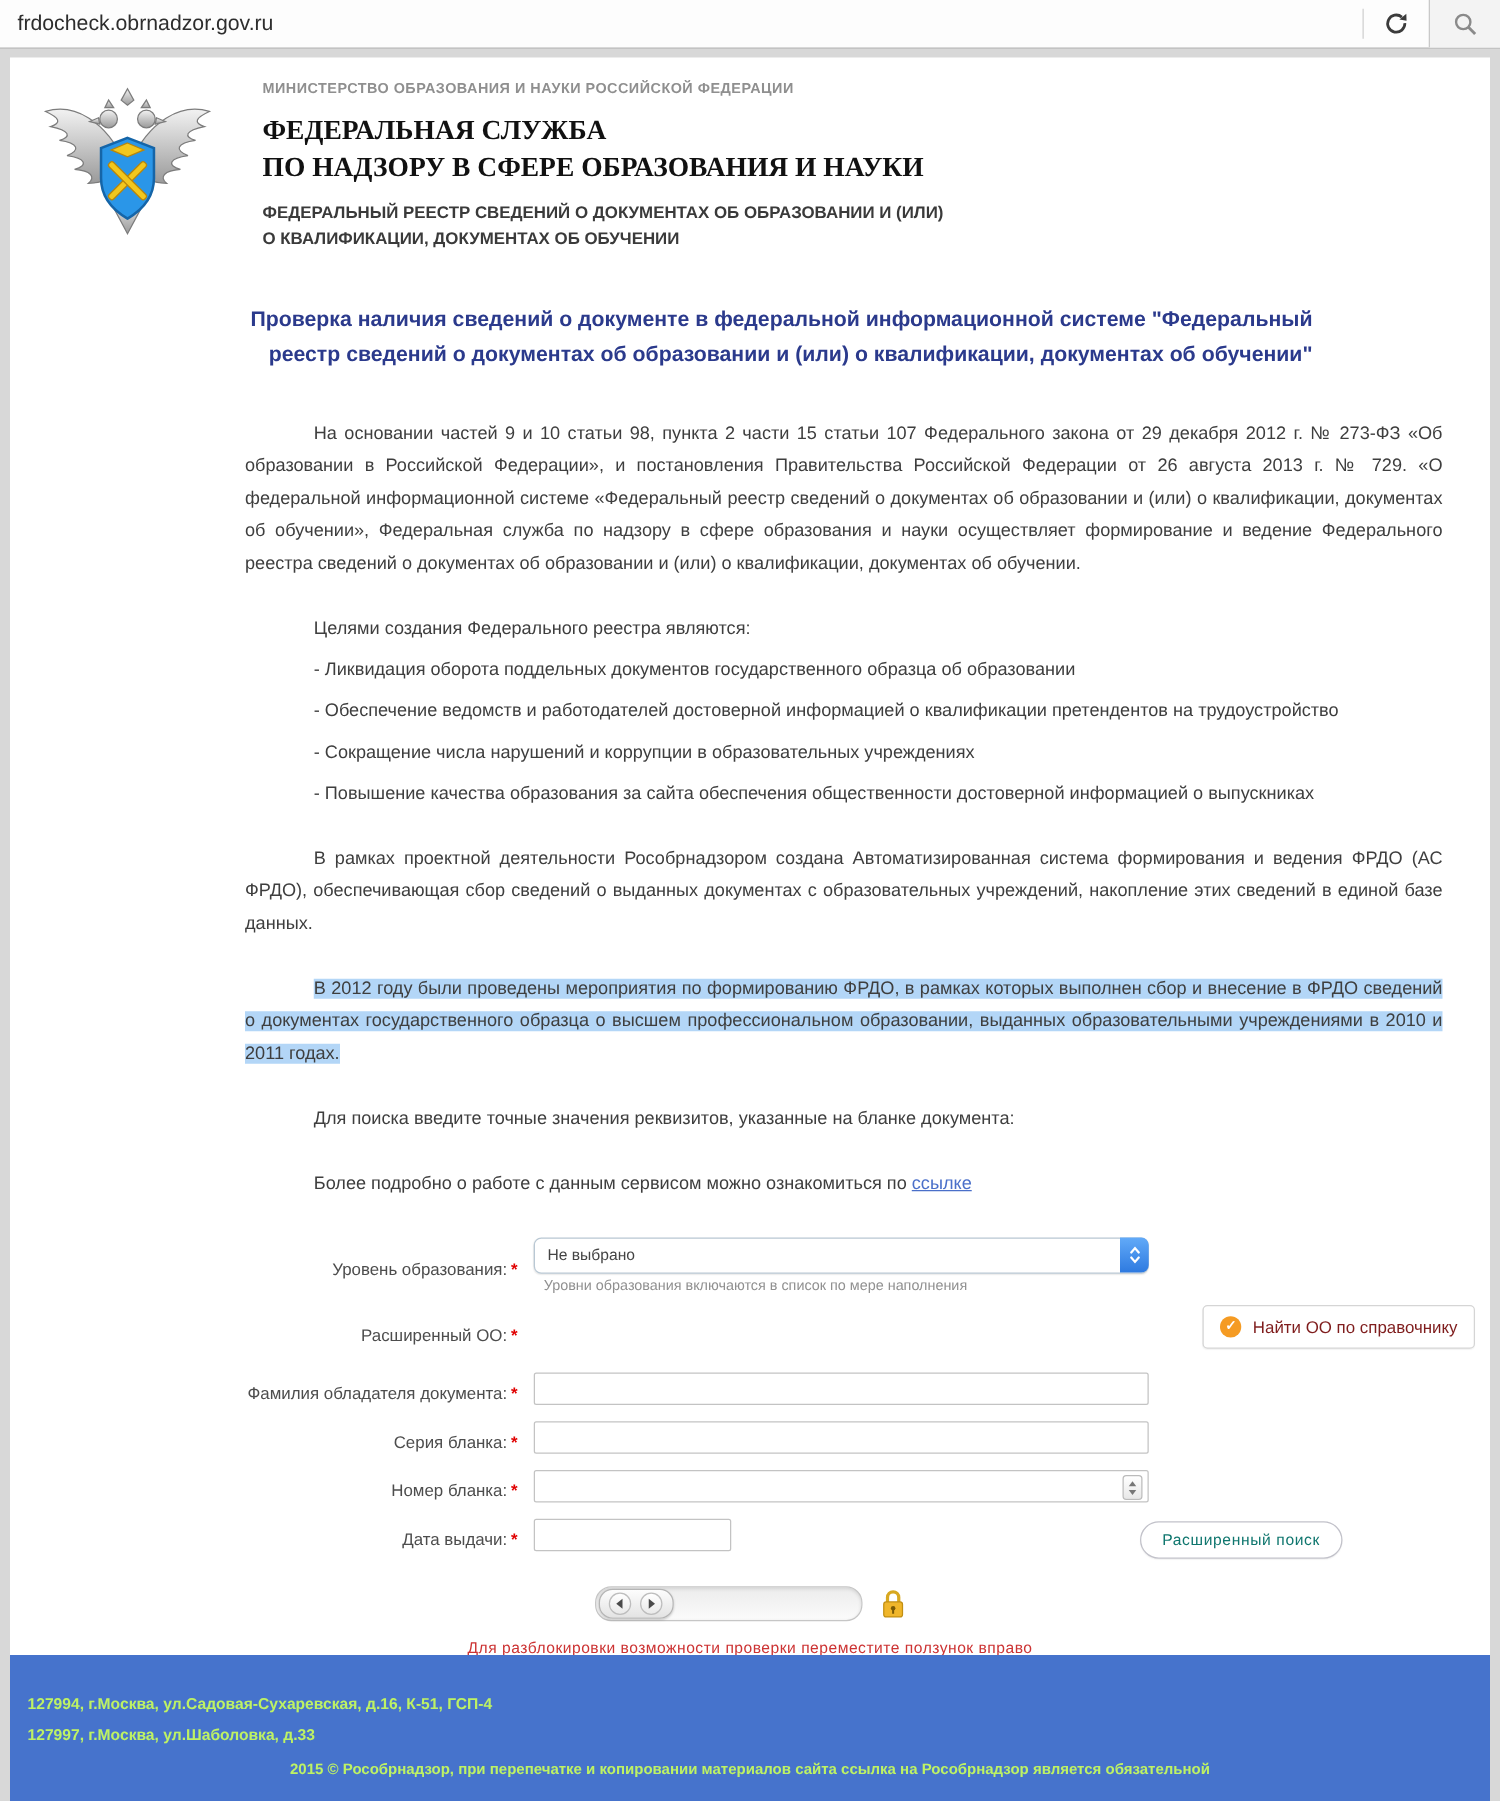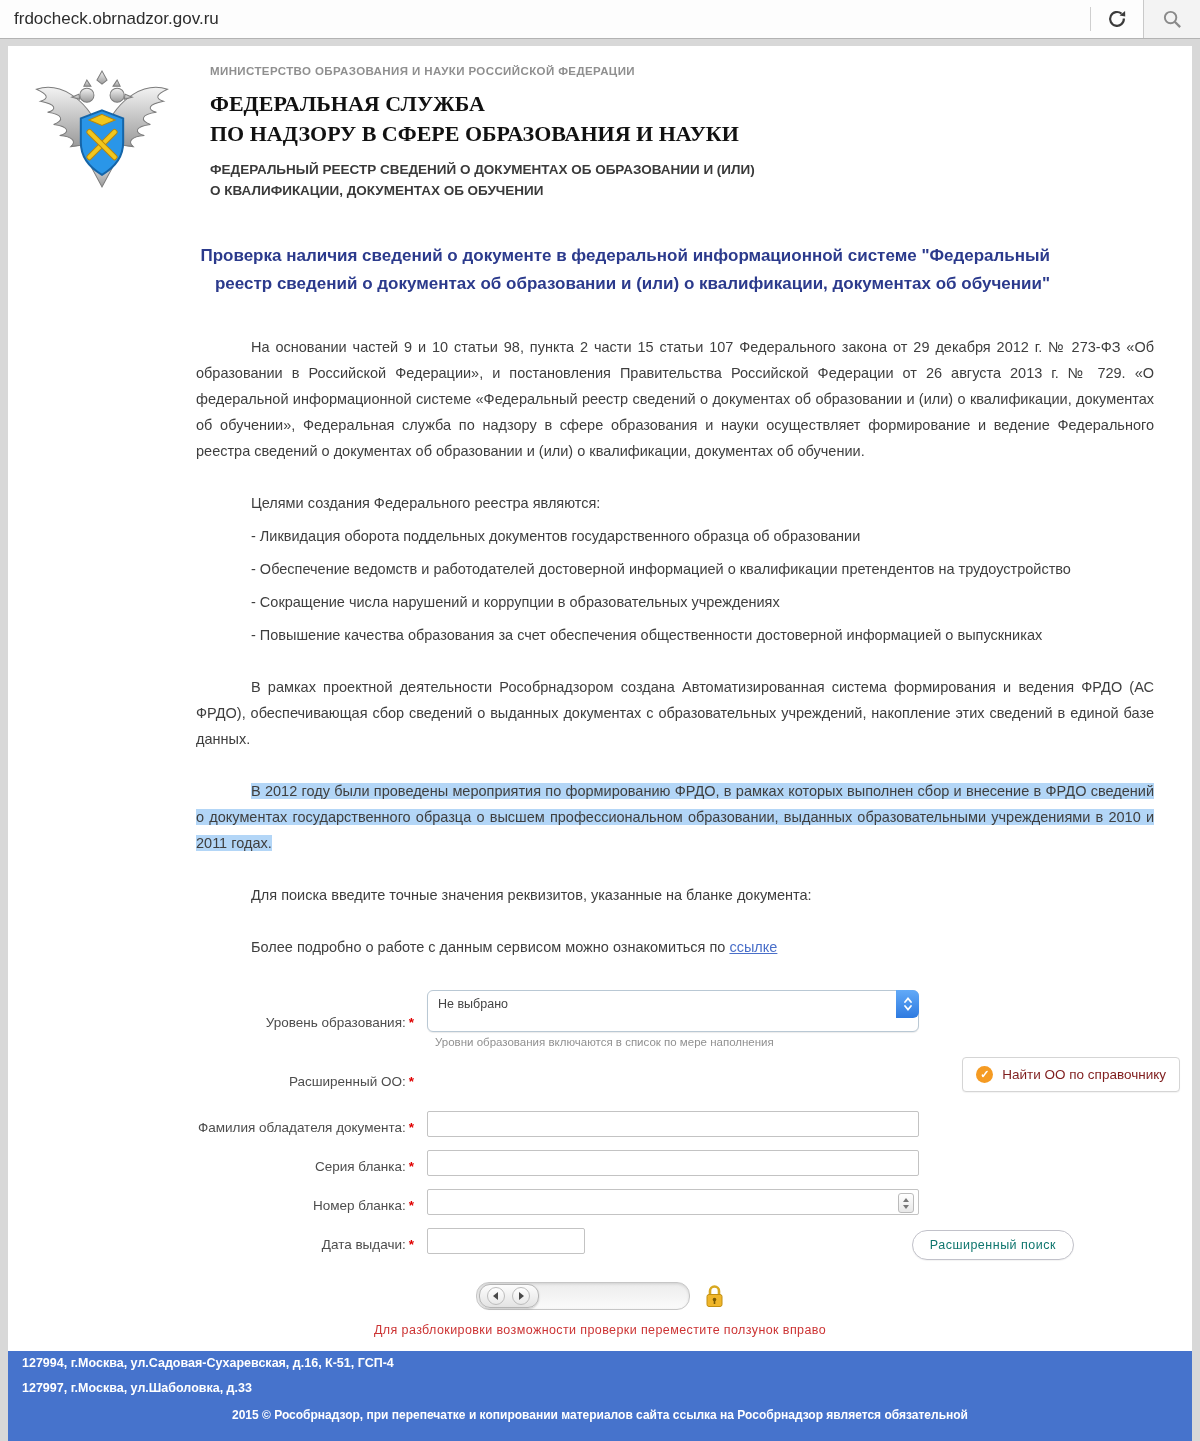--- a/index.html
+++ b/index.html
@@ -50,21 +50,21 @@
     font-size:13.5px;color:#4d4d4d;padding-top:6px;}
   .req{color:#e00000;font-weight:bold;margin-left:3px;}
   .ctrl{margin-left:6px;}
   .text-input{
     width:492px;height:26px;border:1px solid #c3c3c3;border-radius:2px;
     box-sizing:border-box;font-size:13px;padding:0 6px;outline:none;background:#fff;
   }
   .date-input{width:158px;}
   
   .select{
-    position:relative;width:492px;height:42px;border:1px solid #b9c8d4;border-radius:6px;
+    position:relative;width:492px;height:29px;border:1px solid #b9c8d4;border-radius:6px;
     background:#fff;box-shadow:0 1px 1px rgba(0,0,0,.08);cursor:pointer;box-sizing:border-box;
   }
   .select-value{position:absolute;left:10px;top:6px;font-size:12.5px;color:#444;}
   .select-stepper{
     position:absolute;right:-1px;top:-1px;width:23px;height:28px;border-radius:0 6px 6px 0;
     background:linear-gradient(#62aaf8,#2e7ae0);display:flex;align-items:center;justify-content:center;
   }
   .helper{margin:4px 0 0 8px;font-size:11.5px;color:#909090;}
   
   .num-wrap{position:relative;width:492px;}
@@ -107,22 +107,22 @@
     background:linear-gradient(#fff,#e9e9e9);display:flex;align-items:center;justify-content:center;cursor:pointer;}
   .arr-left{width:0;height:0;border-top:4px solid transparent;border-bottom:4px solid transparent;border-right:5px solid #4a4a4a;}
   .arr-right{width:0;height:0;border-top:4px solid transparent;border-bottom:4px solid transparent;border-left:5px solid #4a4a4a;}
   .slider-caption{margin-top:9px;font-size:12.5px;color:#cc3333;letter-spacing:.4px;}
   
   .actions{margin-top:38px;display:flex;justify-content:center;gap:10px;}
   .action-btn{padding:9px 18px;font-size:14.5px;font-weight:bold;color:#3f9bd8;}
   .action-btn.faded{border-color:#e4e4e4;color:#a9cfe8;box-shadow:none;cursor:default;}
   
   .footer{
-    position:absolute;left:0;right:0;bottom:0;height:86px;background:#4673cc;color:#ffffff;
-    padding-top:5px;box-sizing:content-box;font-weight:bold;
+    position:absolute;left:0;right:0;bottom:0;height:86px;background:#4673cc;color:#bef264;
+    padding-top:32px;box-sizing:content-box;font-weight:bold;
   }
   .footer .addr{font-size:12.5px;margin:0 0 11px 14px;}
   .footer .copy{font-size:12px;text-align:center;margin-top:13px;}
 </style>
 </head>
 <body>
 
 <div class="browser-bar">
   <div class="url-box">
     <span>frdocheck.obrnadzor.gov.ru</span>
@@ -185,21 +185,21 @@
   </div>
 
   <div class="page-title">Проверка наличия сведений о документе в федеральной информационной системе "Федеральный реестр сведений о документах об образовании и (или) о квалификации, документах об обучении"</div>
 
   <div class="content">
     <p class="para">На основании частей 9 и 10 статьи 98, пункта 2 части 15 статьи 107 Федерального закона от 29 декабря 2012 г. № 273-ФЗ «Об образовании в Российской Федерации», и постановления Правительства Российской Федерации от 26 августа 2013 г. № 729. «О федеральной информационной системе «Федеральный реестр сведений о документах об образовании и (или) о квалификации, документах об обучении», Федеральная служба по надзору в сфере образования и науки осуществляет формирование и ведение Федерального реестра сведений о документах об образовании и (или) о квалификации, документах об обучении.</p>
     <p class="para">Целями создания Федерального реестра являются:</p>
     <p class="para goal">- Ликвидация оборота поддельных документов государственного образца об образовании</p>
     <p class="goal">- Обеспечение ведомств и работодателей достоверной информацией о квалификации претендентов на трудоустройство</p>
     <p class="goal">- Сокращение числа нарушений и коррупции в образовательных учреждениях</p>
-    <p class="goal">- Повышение качества образования за счет обеспечения общественности достоверной информацией о выпускниках</p>
+    <p class="goal">- Повышение качества образования за сайта обеспечения общественности достоверной информацией о выпускниках</p>
     <p class="para">В рамках проектной деятельности Рособрнадзором создана Автоматизированная система формирования и ведения ФРДО (АС ФРДО), обеспечивающая сбор сведений о выданных документах с образовательных учреждений, накопление этих сведений в единой базе данных.</p>
     <p class="para"><span class="hl">В 2012 году были проведены мероприятия по формированию ФРДО, в рамках которых выполнен сбор и внесение в ФРДО сведений о документах государственного образца о высшем профессиональном образовании, выданных образовательными учреждениями в 2010 и 2011 годах.</span></p>
     <p class="para">Для поиска введите точные значения реквизитов, указанные на бланке документа:</p>
     <p class="para"><span>Более подробно о работе с данным сервисом можно ознакомиться по </span><span class="link">ссылке</span></p>
   </div>
 
   <div class="doc-form">
 
     <div class="form-row">
       <div class="form-label"><span>Уровень образования:</span><span class="req">*</span></div>

